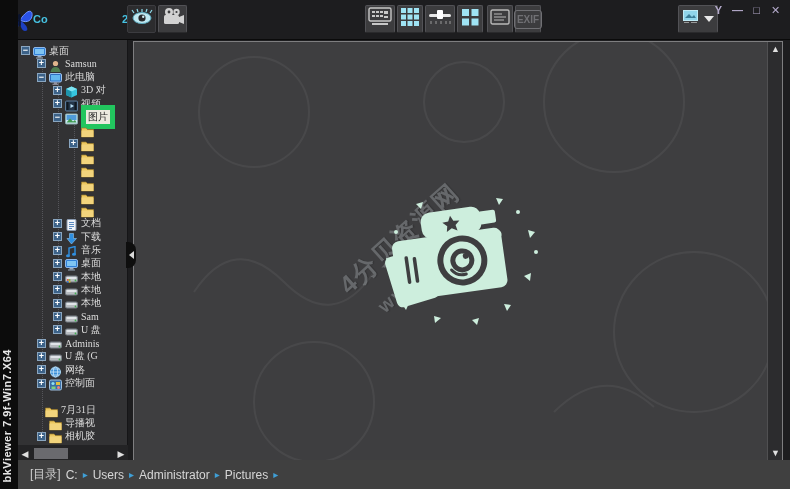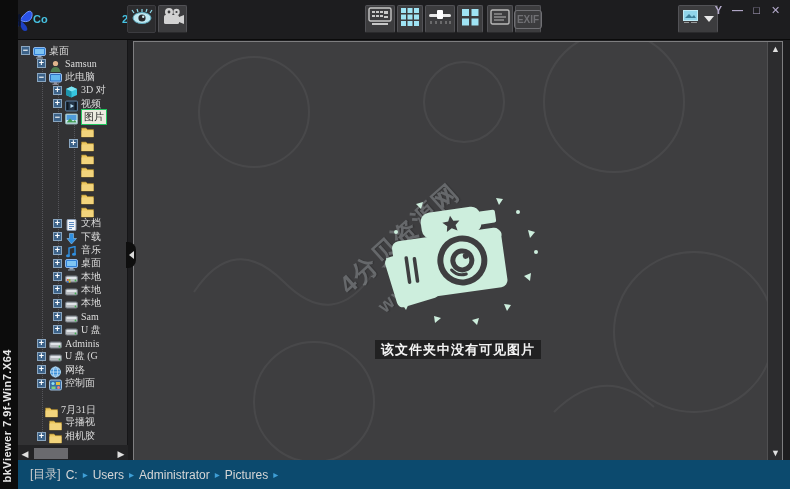--- a/index.html
+++ b/index.html
@@ -27,21 +27,21 @@
   #winctl span{width:13px;text-align:center;cursor:default;}
 
   
   #treepanel{position:absolute;left:18px;top:40px;width:110px;height:422px;background:#323234;overflow:hidden;border-right:1px solid #151517;}
   .trow{position:absolute;left:0;height:13px;display:flex;align-items:center;white-space:nowrap;width:200px;}
   .exp{width:9px;height:9px;background:#3c6288;border:1px solid #8aa6c0;color:#fff;font-size:9px;line-height:7px;
     text-align:center;margin-right:3px;flex:none;font-weight:bold;}
   .exp.none{visibility:hidden;}
   .ticon{width:13px;height:12px;margin-right:3px;flex:none;display:inline-block;}
   .tlabel{color:#dcdcdc;font-size:10px;font-family:Liberation Serif, serif;}
-  .tlabel.sel{background:#eceadf;color:#1a1a1a;border:1px solid #22c55e;padding:0 2px;}
+  .tlabel.sel{background:#eceadf;color:#1a1a1a;border:5px solid #22c55e;padding:0 2px;}
   .tline{position:absolute;width:0;border-left:1px dotted #55555a;}
   #hscroll{position:absolute;left:18px;top:445px;width:110px;height:17px;background:#232325;display:flex;align-items:center;}
   .sarrow{color:#e0e0e0;font-size:9px;width:14px;text-align:center;flex:none;}
   #hthumb{width:34px;height:11px;background:#6a6a6e;margin-left:2px;}
 
   
   #main{position:absolute;left:133px;top:41px;width:650px;height:420px;background:#3e3e40;border:1px solid #7e7e80;overflow:hidden;}
   #deco{position:absolute;left:0;top:0;opacity:.05;}
   .wm{position:absolute;color:#b7bfc2;opacity:.33;font-weight:bold;transform:rotate(-42deg);
     text-shadow:1px 1px 1px rgba(0,0,0,.5);white-space:nowrap;letter-spacing:2px;}
@@ -51,21 +51,21 @@
   #emptymsg{position:absolute;left:0;top:298px;width:100%;text-align:center;}
   #emptymsg span{background:rgba(10,10,10,.55);color:#f4f4f4;font-size:13px;font-weight:bold;padding:2px 6px;letter-spacing:1px;}
   #vscroll{position:absolute;right:0;top:0;width:15px;height:100%;background:#2c2c2e;border-left:1px solid #505052;}
   #vscroll .up{position:absolute;top:2px;left:0;width:15px;text-align:center;color:#e0e0e0;font-size:9px;}
   #vscroll .dn{position:absolute;bottom:2px;left:0;width:15px;text-align:center;color:#e0e0e0;font-size:9px;}
   #handle{position:absolute;left:126px;top:242px;width:10px;height:26px;background:#0e0e0e;border-radius:0 8px 8px 0;
     z-index:6;display:flex;align-items:center;justify-content:center;}
   #handle i{width:0;height:0;border-top:4px solid transparent;border-bottom:4px solid transparent;border-right:5px solid #d8d8d8;}
 
   
-  #statusbar{position:absolute;left:18px;bottom:0;width:772px;height:29px;background:#0c4a6e;display:flex;align-items:center;
+  #statusbar{position:absolute;left:18px;bottom:0;width:772px;height:29px;background:#404040;display:flex;align-items:center;
     padding-left:12px;font-size:12px;color:#d6d6d6;gap:5px;}
   #statusbar .pfx{color:#cfcfcf;}
   #statusbar .arr{color:#3f9fd6;font-size:10px;}
 </style>
 </head>
 <body>
 
 <div id="app">
 
   <div id="vstrip">
@@ -433,21 +433,21 @@
         <span class="tlabel">控制面</span>
       </div>
       <div class="trow" style="top: 363.1px; padding-left: 15px;">
         <span class="exp none">+</span>
         <span class="ticon"><svg width="13" height="12" viewBox="0 0 13 12">
             <path d="M0.5 2 h4.5 l1.5 1.5 h6 v7.5 h-12 Z" fill="#ecc75f" stroke="#9a7a2a" stroke-width="0.7"></path>
             <path d="M0.5 4.5 h12 v6.5 h-12 Z" fill="#f2d47c"></path>
           </svg></span>
         <span class="tlabel">7月31日</span>
       </div>
-      <div class="trow" style="top: 376.4px; padding-left: 19px; align-items: flex-end;">
+      <div class="trow" style="top: 376.4px; padding-left: 19px;">
         <span class="exp none">+</span>
         <span class="ticon"><svg width="13" height="12" viewBox="0 0 13 12">
             <path d="M0.5 2 h4.5 l1.5 1.5 h6 v7.5 h-12 Z" fill="#ecc75f" stroke="#9a7a2a" stroke-width="0.7"></path>
             <path d="M0.5 4.5 h12 v6.5 h-12 Z" fill="#f2d47c"></path>
           </svg></span>
         <span class="tlabel">导播视</span>
       </div>
       <div class="trow" style="top: 389.7px; padding-left: 19px;">
         <span class="exp">+</span>
         <span class="ticon"><svg width="13" height="12" viewBox="0 0 13 12">
@@ -507,23 +507,20 @@
             <path d="M148 84 l7 -3 -1 8 Z"></path>
           <path d="M152 38 l7 2 -5 6 Z"></path>
             <path d="M120 6 l7 1 -4 6 Z"></path>
             <path d="M40 12 l7 -2 -2 7 Z"></path>
           <circle cx="20" cy="40" r="2"></circle>
             <circle cx="142" cy="20" r="2"></circle>
             <circle cx="160" cy="60" r="2"></circle>
         </g>
       </svg>
     </div>
-    <div id="emptymsg">
-      <span>该文件夹中没有可见图片</span>
-    </div>
     <div id="vscroll">
       <span class="up">▲</span>
       <span class="dn">▼</span>
     </div>
   </div>
 
   <div id="statusbar">
     <span class="pfx">[目录]</span>
     <span id="crumbs" style="display:flex;gap:5px;align-items:center;">
         <span>C:</span>

